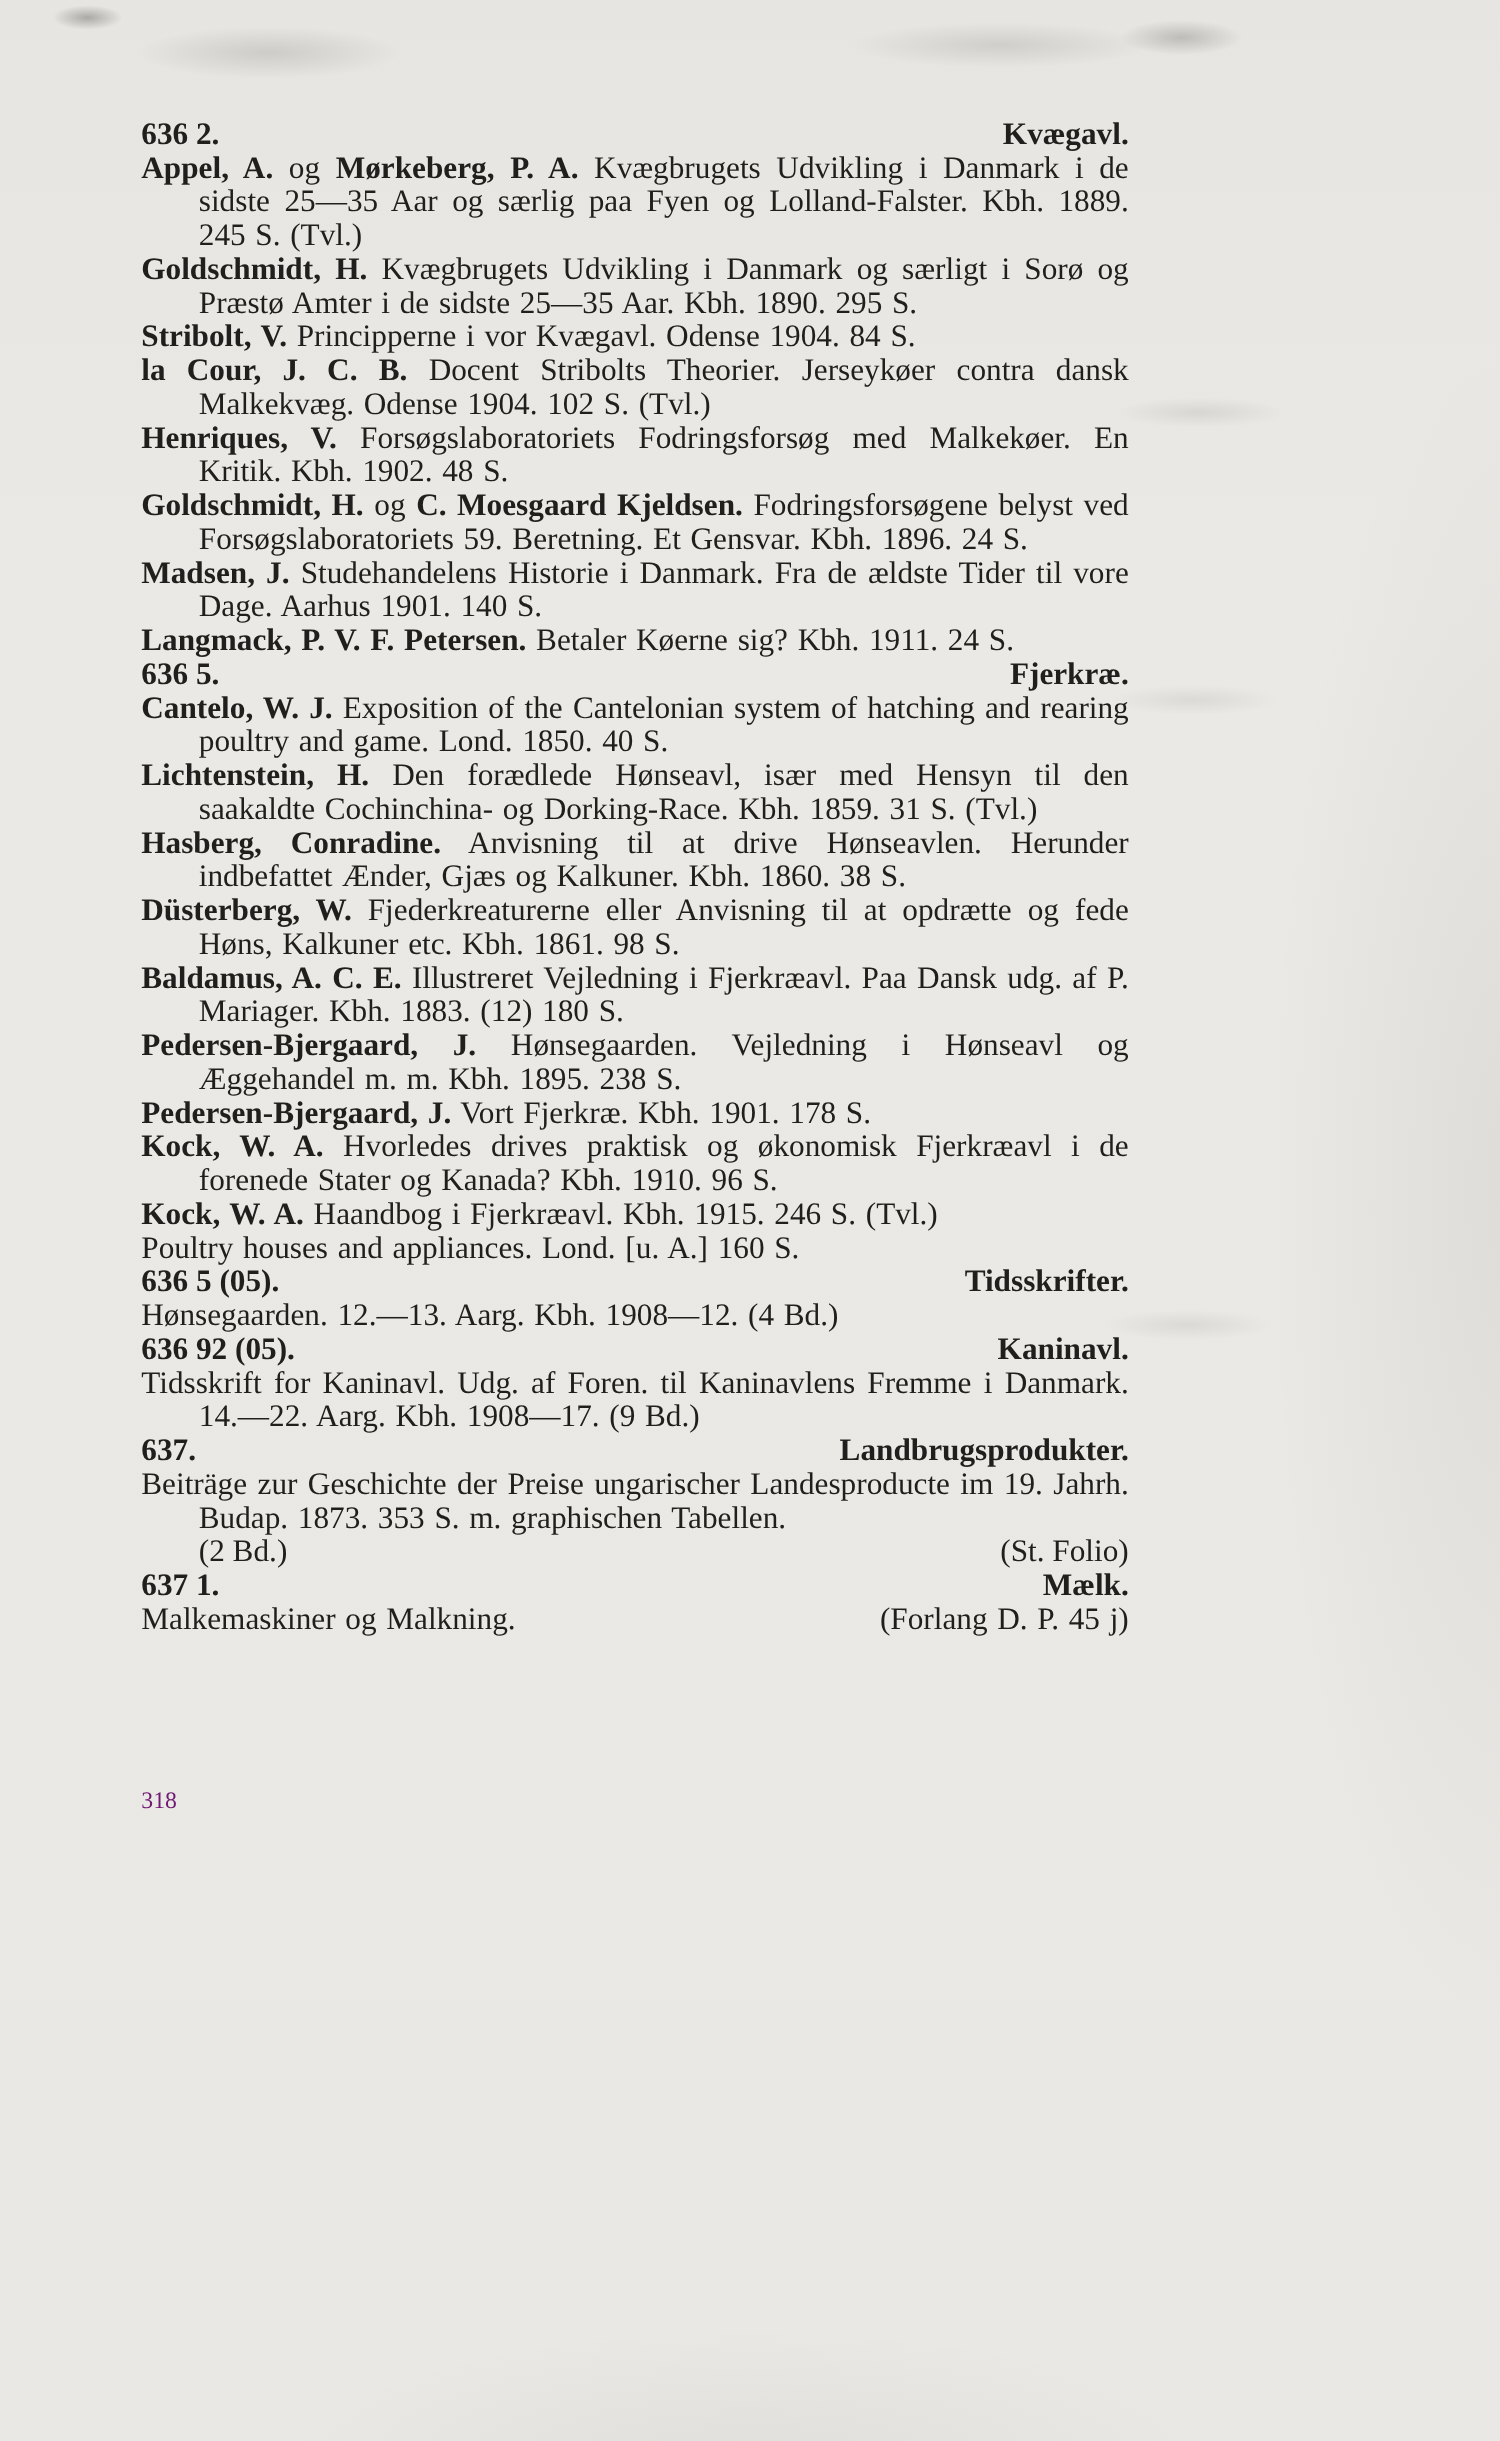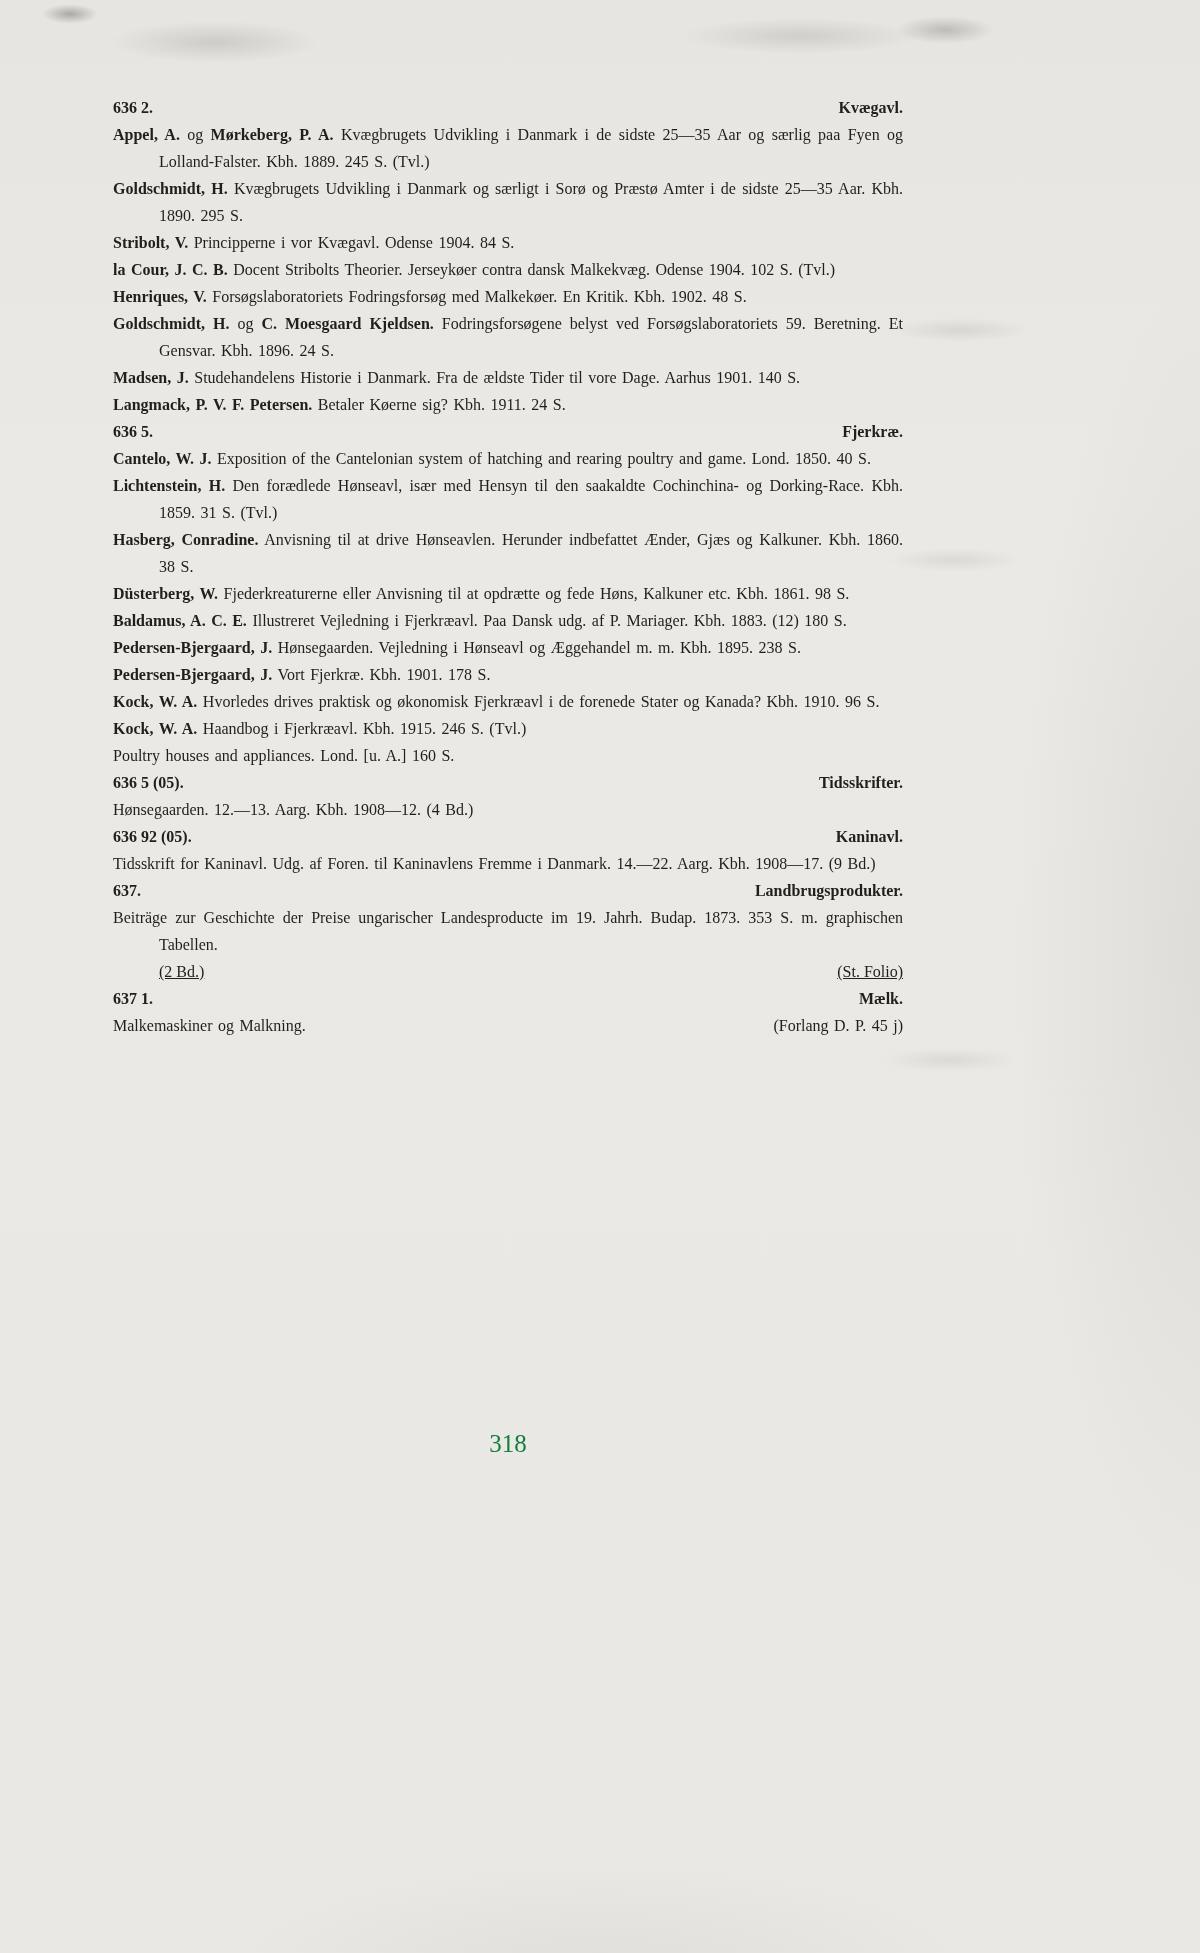--- a/index.html
+++ b/index.html
@@ -23,35 +23,35 @@
       radial-gradient(ellipse 40px 14px at 70px 14px, rgba(60,58,52,0.35), transparent 70%),
       radial-gradient(ellipse 90px 16px at 960px 330px, rgba(110,107,100,0.14), transparent 75%),
       radial-gradient(ellipse 90px 16px at 955px 560px, rgba(110,107,100,0.12), transparent 75%),
       radial-gradient(ellipse 90px 16px at 950px 1060px, rgba(110,107,100,0.12), transparent 75%),
       radial-gradient(ellipse 260px 900px at 1210px 950px, rgba(110,107,100,0.10), transparent 75%),
       radial-gradient(ellipse 500px 150px at 600px 1975px, rgba(110,107,100,0.08), transparent 75%),
       linear-gradient(180deg, #e6e5e1 0%, #eae9e5 25%, #e9e8e4 100%);
   }
   .content {
     position: absolute; left: 113px; top: 94px; width: 790px;
-    color: #211f1d; font-size: 16px; line-height: 27px;
+    color: #211f1d; font-size: 25px; line-height: 27px;
   }
   .content p { margin: 0; }
   .entry {
     text-align: justify;
     padding-left: 46px; text-indent: -46px;
     word-spacing: 1.5px;
   }
   .b { font-weight: 700; }
   .hdr { display: flex; justify-content: space-between; font-weight: 700; }
-  .tailline { display: flex; justify-content: space-between; padding-left: 46px; text-decoration: underline; }
+  .tailline { display: flex; justify-content: space-between; padding-left: 46px; }
   .flexline { display: flex; justify-content: space-between; padding-left: 0; text-indent: 0; text-align: left; }
   .pagenum {
     position: absolute; left: 113px; top: 1430px; width: 790px;
-    text-align: center; color: #15803d; font-size: 25px;
+    text-align: left; color: #701a75; font-size: 19px;
   }
 </style>
 </head>
 <body>
 
 <div class="page">
   <div class="artifacts"></div>
 
   <div class="content">
 

